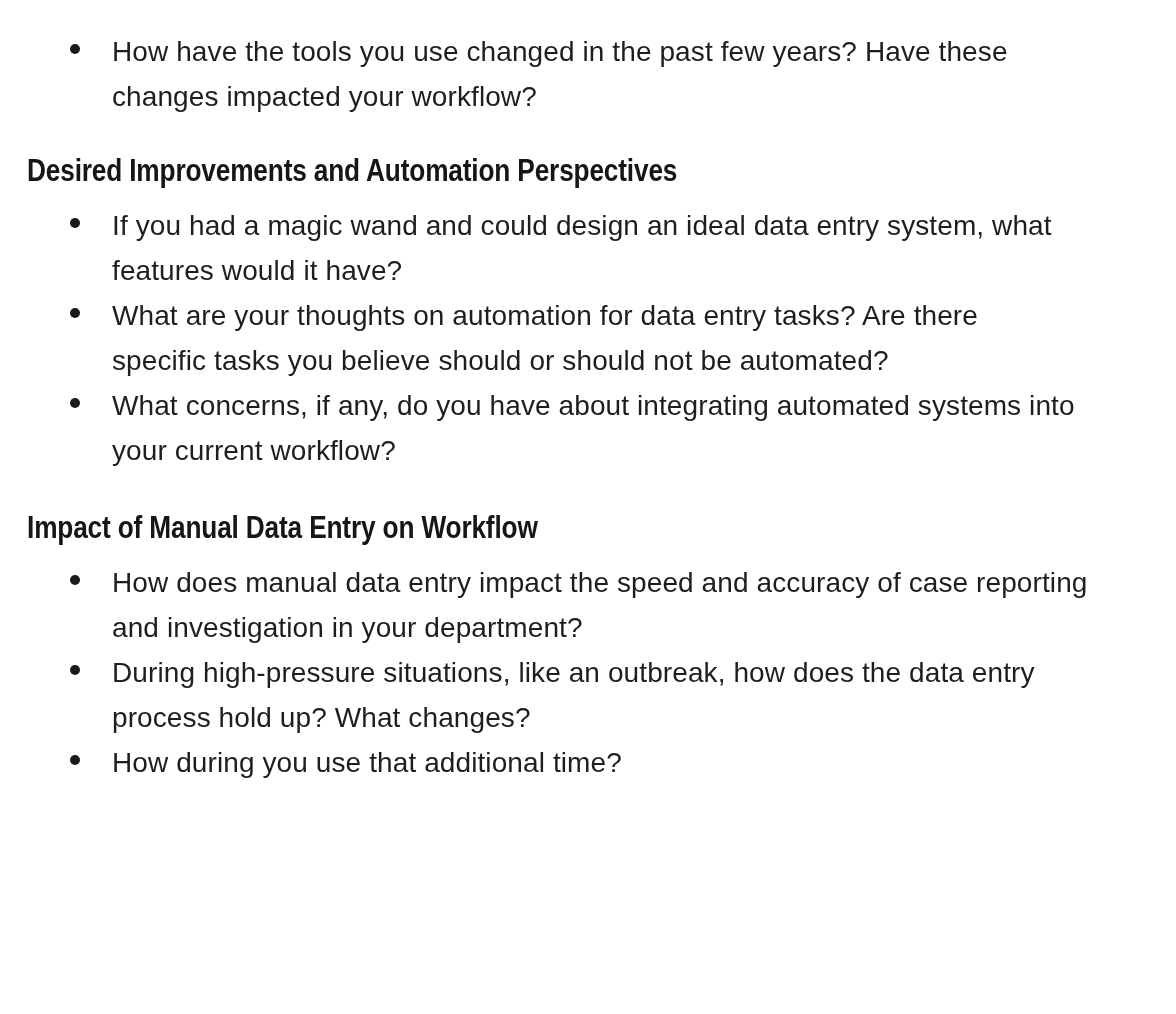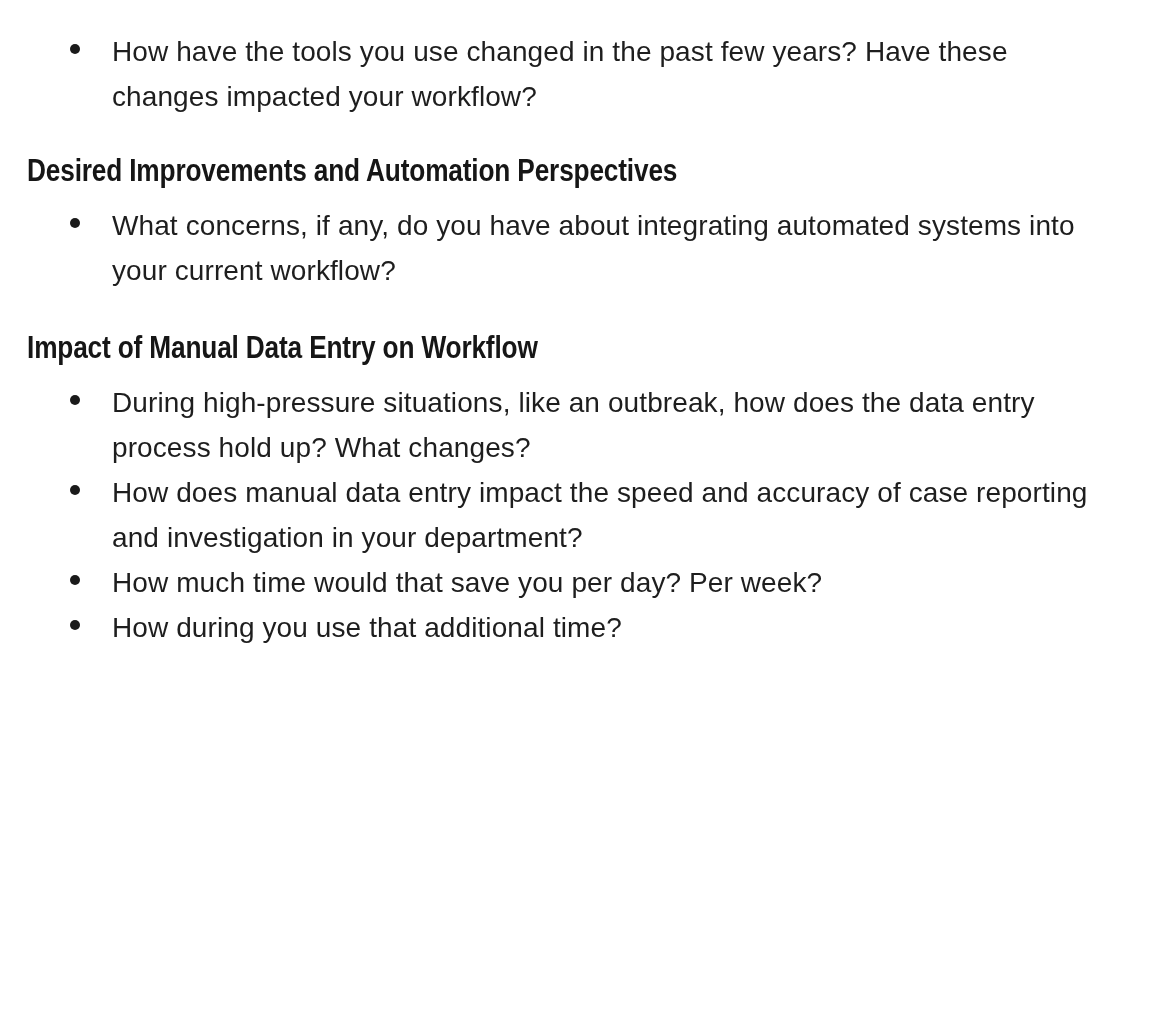--- a/index.html
+++ b/index.html
@@ -70,41 +70,47 @@
       <span class="btext">How have the tools you use changed in the past few years? Have these
 changes impacted your workflow?</span>
     </li>
   </ul>
 
   <h3 class="sec">Desired Improvements and Automation Perspectives</h3>
 
   <ul class="blist">
     <li>
       <span class="dot"></span>
+      <span class="btext">If you had a magic wand and could design an ideal data entry system, what
+features would it have?</span>
+    </li>
+    <li>
+      <span class="dot"></span>
+      <span class="btext">What are your thoughts on automation for data entry tasks? Are there
+specific tasks you believe should or should not be automated?</span>
+    </li>
+    <li>
+      <span class="dot"></span>
       <span class="btext">What concerns, if any, do you have about integrating automated systems into
 your current workflow?</span>
     </li>
   </ul>
 
   <h3 class="sec second">Impact of Manual Data Entry on Workflow</h3>
 
   <ul class="blist">
     <li>
       <span class="dot"></span>
-      <span class="btext">During high-pressure situations, like an outbreak, how does the data entry
-process hold up? What changes?</span>
-    </li>
-    <li>
-      <span class="dot"></span>
       <span class="btext">How does manual data entry impact the speed and accuracy of case reporting
 and investigation in your department?</span>
     </li>
     <li>
       <span class="dot"></span>
-      <span class="btext">How much time would that save you per day? Per week?</span>
+      <span class="btext">During high-pressure situations, like an outbreak, how does the data entry
+process hold up? What changes?</span>
     </li>
     <li>
       <span class="dot"></span>
       <span class="btext">How during you use that additional time?</span>
     </li>
   </ul>
 
 </div>
 
 </body></html>

